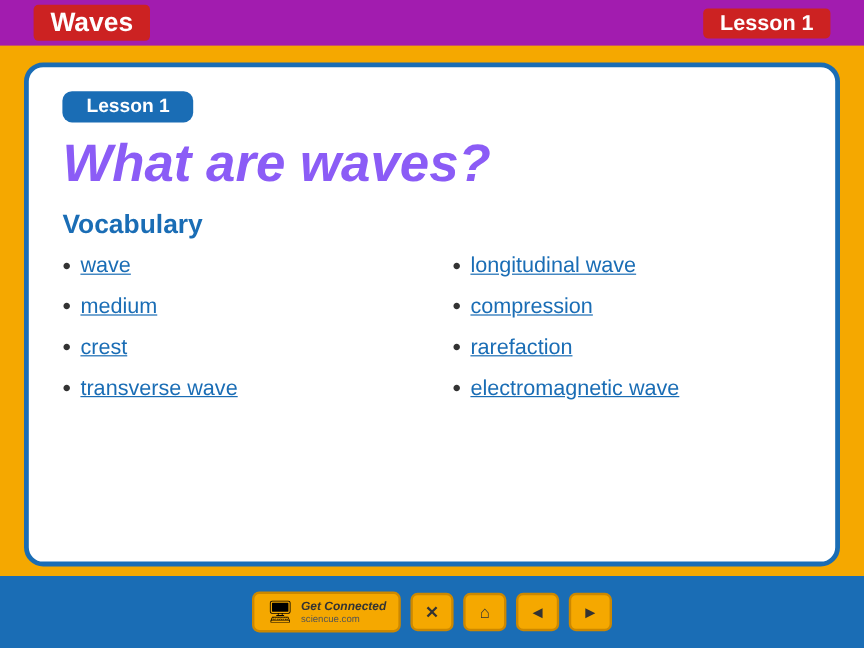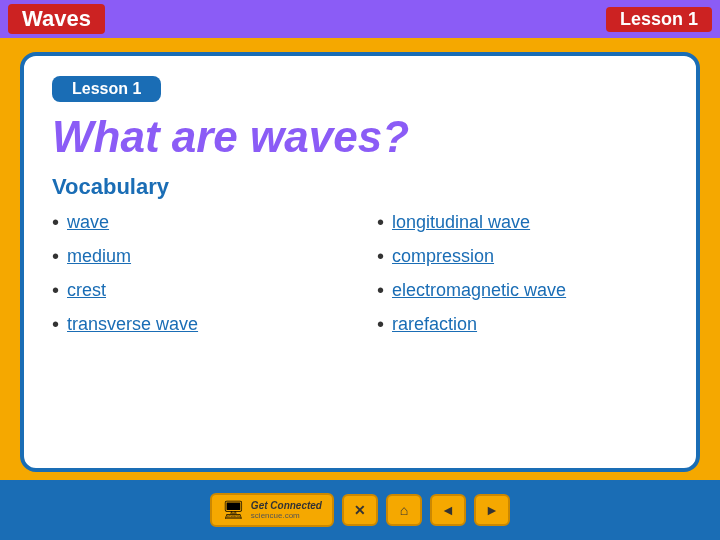--- a/index.html
+++ b/index.html
@@ -13,25 +13,25 @@
       position: relative;
     }
 
     
     .top-bar {
       position: absolute;
       top: 0;
       left: 0;
       right: 0;
       height: 38px;
-      background: #8b5cf6;
+      background: #a21caf;
       display: flex;
       align-items: center;
       justify-content: space-between;
-      padding: 0 8px;
+      padding: 0 28px;
     }
 
     .top-bar-title {
       color: white;
       font-size: 22px;
       font-weight: bold;
       background: #cc2222;
       padding: 2px 14px;
       border-radius: 4px;
     }
@@ -104,21 +104,21 @@
     }
 
     
     .vocab-list {
       list-style: none;
       padding: 0;
     }
 
     .vocab-list li {
       display: flex;
-      align-items: flex-end;
+      align-items: center;
       margin-bottom: 10px;
       font-size: 18px;
       color: #1a6db5;
     }
 
     .vocab-list li::before {
       content: "•";
       color: #333;
       font-size: 20px;
       margin-right: 8px;
@@ -229,24 +229,24 @@
 
     <div class="right-col">
       <ul class="vocab-list" id="right-list">
           <li>
             <a href="#">longitudinal wave</a>
           </li>
           <li>
             <a href="#">compression</a>
           </li>
           <li>
+            <a href="#">rarefaction</a>
+          </li>
+          <li>
             <a href="#">electromagnetic wave</a>
-          </li>
-          <li>
-            <a href="#">rarefaction</a>
           </li>
         </ul>
     </div>
   </div>
 </div>
 
 <div class="bottom-bar">
   <div class="get-connected-btn">
     <div class="get-connected-inner">
       <span class="monitor-icon">🖥</span>

